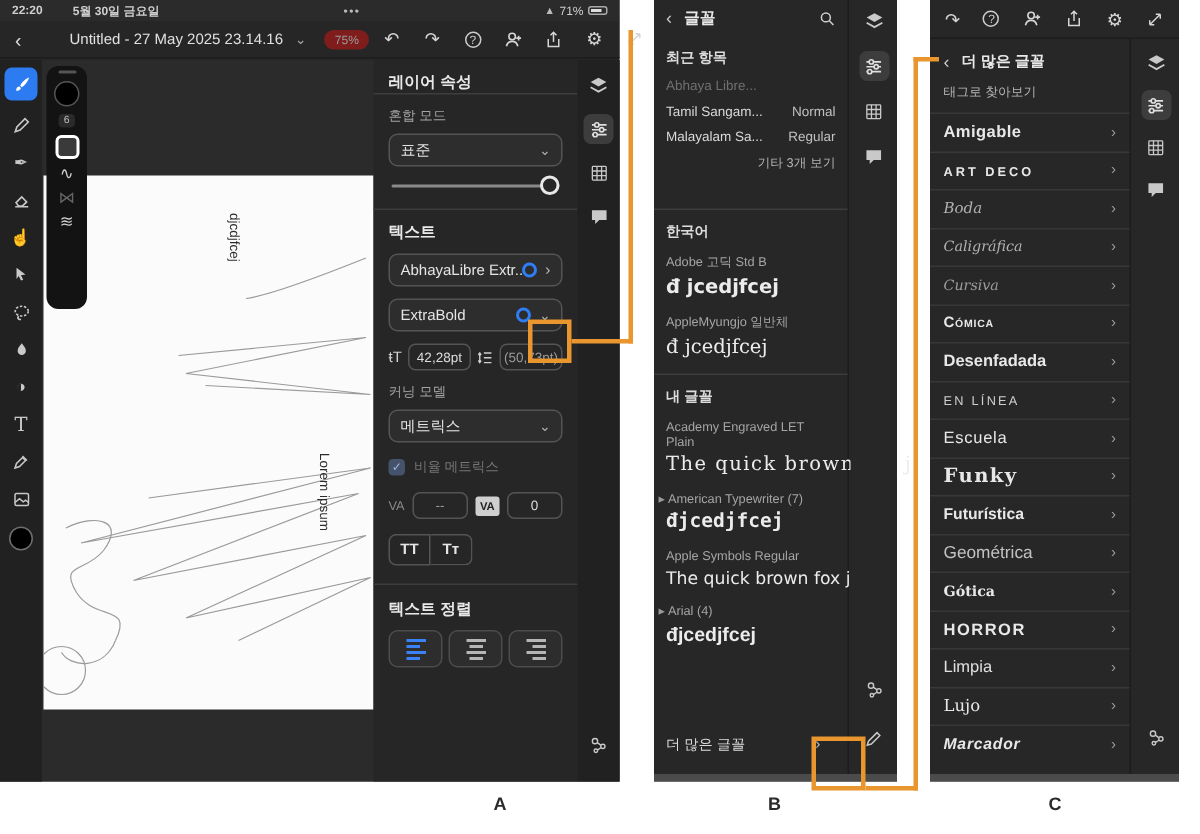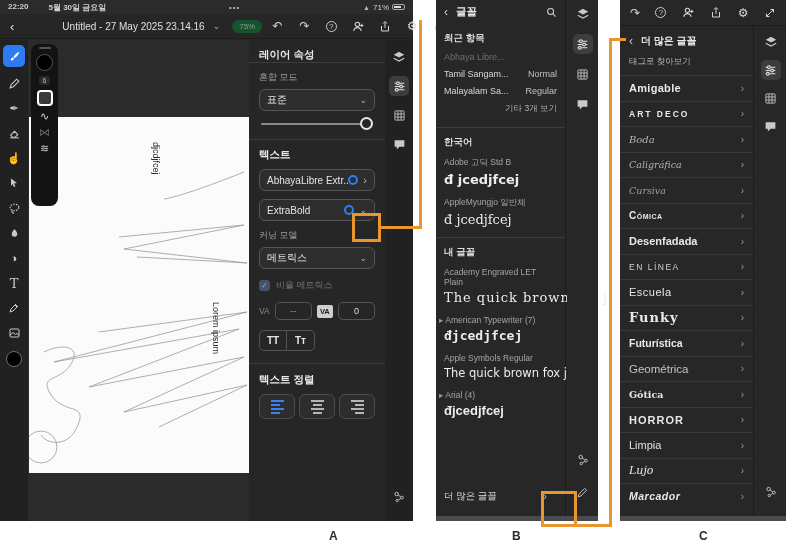--- a/index.html
+++ b/index.html
@@ -14,23 +14,23 @@
   .statusbar .sb-left { display:flex; gap:20px; font-weight:bold; }
   .statusbar .sb-mid { flex:1; text-align:center; letter-spacing:1px; color:#bbb; }
   .statusbar .sb-right { display:flex; align-items:center; gap:3px; }
   .batt { width:13px; height:6px; border:1px solid #aaa; border-radius:2px; position:relative; }
   .batt::after { content:""; position:absolute; left:1px; top:1px; bottom:1px; width:7px; background:#ddd; }
   .wifi { font-size:7px; color:#bbb; }
 
   .app-toolbar { position:absolute; left:0; top:14px; width:100%; height:25px; background:#262626;
     border-bottom:1px solid #1c1c1c; display:flex; align-items:center; padding:0 10px; gap:8px; }
   .tb-back { color:#ddd; font-size:13px; line-height:1; }
-  .tb-title { font-size:10px; color:#e0e0e0; margin-left:40px; white-space:nowrap;text-align:center; }
+  .tb-title { font-size:10px; color:#e0e0e0; margin-left:24px; white-space:nowrap;text-align:center; }
   .tb-caret { font-size:9px; color:#aaa; }
-  .zoom-badge { background:#14532d; color:#9a9a9a; font-size:8px; padding:2px 7px; border-radius:8px; margin-left:4px; }
+  .zoom-badge { background:#7f1d1d; color:#9a9a9a; font-size:8px; padding:2px 7px; border-radius:8px; margin-left:4px; }
   .tb-icons { display:flex; align-items:center; gap:13px; margin-left:auto; color:#d5d5d5; font-size:12px; }
   .tb-icons .ic { width:14px; height:14px; display:flex; align-items:center; justify-content:center; }
   .help-circ { width:11px; height:11px; border:1px solid #ccc; border-radius:50%; font-size:8px;
     display:flex; align-items:center; justify-content:center; color:#ccc; }
 
   .a-content { position:absolute; left:0; top:40px; right:0; bottom:0; background:#2b2b2b; }
   .tool-rail { position:absolute; left:0; top:0; width:28px; bottom:0; background:#212121;
     display:flex; flex-direction:column; align-items:center; padding-top:5px; gap:7px; z-index:3; }
   .tool { width:22px; height:18px; display:flex; align-items:center; justify-content:center;
     color:#c9c9c9; font-size:11px; }
@@ -106,21 +106,21 @@
   
   .panel-b { position:absolute; left:436px; top:0; width:162px; height:521px; background:#272727; }
   .b-list { position:absolute; left:0; top:0; width:130px; bottom:5px; border-right:1px solid #1c1c1c; padding:0 8px; }
   .b-header { display:flex; align-items:center; height:24px; gap:8px; }
   .b-title { font-size:10.5px; font-weight:bold; color:#e8e8e8; flex:1; }
   .b-sec { font-size:9.5px; font-weight:bold; color:#dcdcdc; margin:8px 0 4px; }
   .b-recent-item { display:flex; font-size:9px; color:#d8d8d8; margin:7px 0; }
   .b-recent-item .fname { flex:1; }
   .b-recent-item .fstyle { color:#c0c0c0; }
   .b-recent-item.dim { color:#6f6f6f; }
-  .b-more-link { text-align:right; font-size:8.5px; color:#b5b5b5; margin:6px 0 12px; }
+  .b-more-link { text-align:right; font-size:8.5px; color:#b5b5b5; margin:6px 0 24px; }
   .b-hr { border-top:1px solid #3d3d3d; margin:0 -8px; }
   .font-item { margin:8px 0 10px; }
   .font-item .fn { font-size:8.5px; color:#a5a5a5; }
   .font-item .fn.exp::before { content:"\25B8"; color:#9a9a9a; margin-right:2px; margin-left:-5px; }
   .font-item .pv { margin-top:3px; color:#ececec; font-size:13px; white-space:nowrap; }
   .pv-bold { font-family:"DejaVu Sans",sans-serif; font-weight:bold; }
   .pv-sans { font-family:"DejaVu Sans",sans-serif; }
   .pv-serif { font-family:"DejaVu Serif",serif; }
   .pv-engraved { font-family:"DejaVu Serif",serif; letter-spacing:1px; font-size:12.5px; }
   .pv-mono { font-family:"DejaVu Sans Mono",monospace; font-weight:bold; }
@@ -155,21 +155,21 @@
   .c5{font-weight:bold;font-size:10px;font-variant:small-caps;letter-spacing:.5px}
   .c6{font-weight:bold;font-size:11px}
   .c7{font-size:8.5px;letter-spacing:1.5px;color:#cfcfcf}
   .c8{font-size:11px;letter-spacing:.5px}
   .c9{font-family:"DejaVu Serif",serif;font-weight:bold;font-size:13px;letter-spacing:1px}
   .c10{font-weight:bold;font-size:10.5px}
   .c11{font-weight:300;font-size:11.5px;color:#c2c2c2}
   .c12{font-family:"DejaVu Serif",serif;font-weight:bold;font-size:9.5px}
   .c13{font-weight:bold;font-size:11px;letter-spacing:1px;text-transform:uppercase}
   .c14{font-size:11px;color:#e0e0e0}
-  .c15{font-family:"DejaVu Serif",serif;font-style:italic;font-size:11px}
+  .c15{font-family:"DejaVu Serif",serif;font-size:11px}
   .c16{font-style:italic;font-weight:bold;font-size:10.5px;letter-spacing:.5px}
 
   
   .oc { position:absolute; z-index:20; }
   .o-box { border:3px solid #e8962d; background:transparent; }
   .o-line { background:#e8962d; }
   .fig-label { position:absolute; top:529px; font-size:12px; color:#2b2b2b; font-weight:bold; z-index:10; }
 
   .chev-glyph { font-size:12px; color:#cfcfcf; line-height:1; }
 </style>
@@ -319,20 +319,30 @@
       <div class="dd" style="margin-top:7px">
         <span class="grow" style="white-space:nowrap;overflow:hidden">AbhayaLibre Extr...</span>
         <span class="sync"></span>
         <span class="caret" style="font-size:11px">›</span>
       </div>
       <div class="dd" style="margin-top:8px">
         <span class="grow">ExtraBold</span>
         <span class="sync"></span>
         <span class="caret">⌄</span>
       </div>
+      <div class="size-row">
+        <span class="mini-ic">ŧT</span>
+        <span class="val-box" style="flex:1">42,28pt</span>
+        <span class="mini-ic">
+          <svg width="11" height="11" viewBox="0 0 24 24" fill="none" stroke="#cfcfcf" stroke-width="2">
+              <path d="M10 5h11M10 12h11M10 19h11M4 6v12M2 8l2-3 2 3M2 16l2 3 2-3"></path>
+            </svg>
+        </span>
+        <span class="val-box" style="flex:1;color:#9a9a9a">(50,73pt)</span>
+      </div>
       <div class="lbl">커닝 모델</div>
       <div class="dd">
         <span class="grow">메트릭스</span>
         <span class="caret">⌄</span>
       </div>
       <div class="kern-check">
         <span class="chk">✓</span>
         <span>비율 메트릭스</span>
       </div>
       <div class="va-row">

